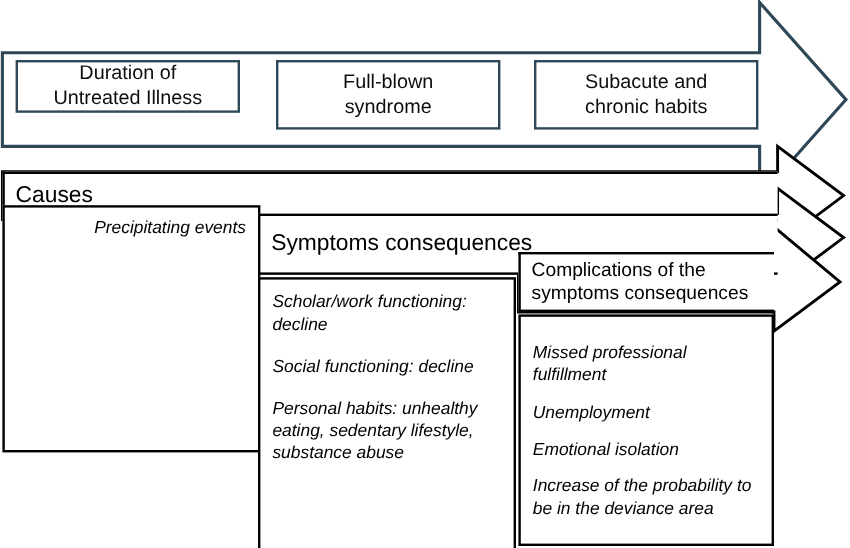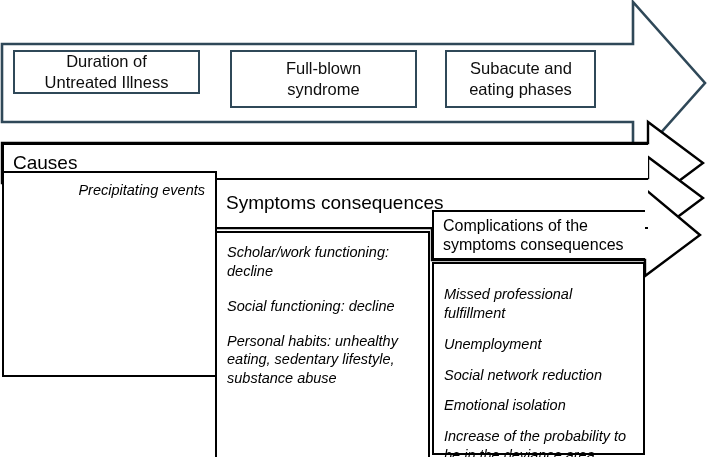--- a/index.html
+++ b/index.html
@@ -100,24 +100,24 @@
     </span>
   </div>
 
   <div class="box phase-box" style="left:230px; top:50px; width:187px; height:58px;">
     <span>
       <span>Full-blown</span>
       <span>syndrome</span>
     </span>
   </div>
 
-  <div class="box phase-box" style="left:445px; top:50px; width:151px; height:58px;text-align:right;">
+  <div class="box phase-box" style="left:445px; top:50px; width:187px; height:58px;">
     <span>
       <span>Subacute and</span>
-      <span>eating phases</span>
+      <span>chronic habits</span>
     </span>
   </div>
 
   <div class="box sec-header" style="left:2px; top:143px; width:646px; height:41px; border-right:none;align-items:center;">
     <span>Causes</span>
   </div>
 
   <div class="box sec-body" style="left:2px; top:171px; width:215px; height:206px;text-align:right;">
     <div class="item">Precipitating events</div>
   </div>
@@ -135,18 +135,17 @@
   <div class="box sec-header small" style="left:432px; top:210px; width:213px; height:50px; border-right:none;">
     <span>
       <span class="hdr-text">Complications of the</span>
       <span class="hdr-text">symptoms consequences</span>
     </span>
   </div>
 
   <div class="box sec-body tight" style="left:432px; top:262px; width:213px; height:193px; padding-top:9px;">
     <div class="item">Missed professional fulfillment</div>
     <div class="item">Unemployment</div>
-    <div class="item">Social network reduction</div>
     <div class="item">Emotional isolation</div>
     <div class="item">Increase of the probability to be in the deviance area</div>
   </div>
 
 </div>
 
 </body></html>

